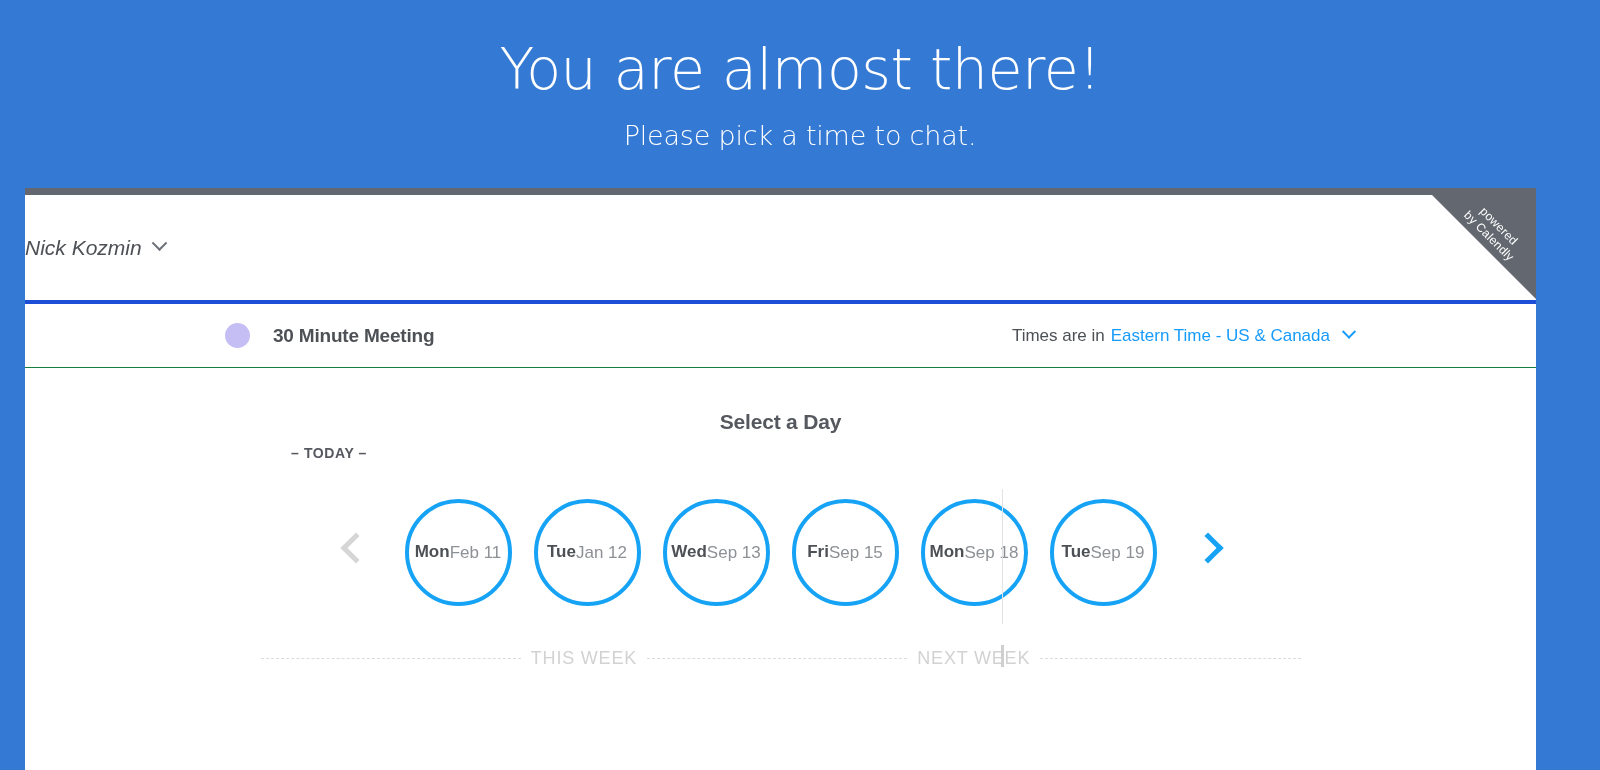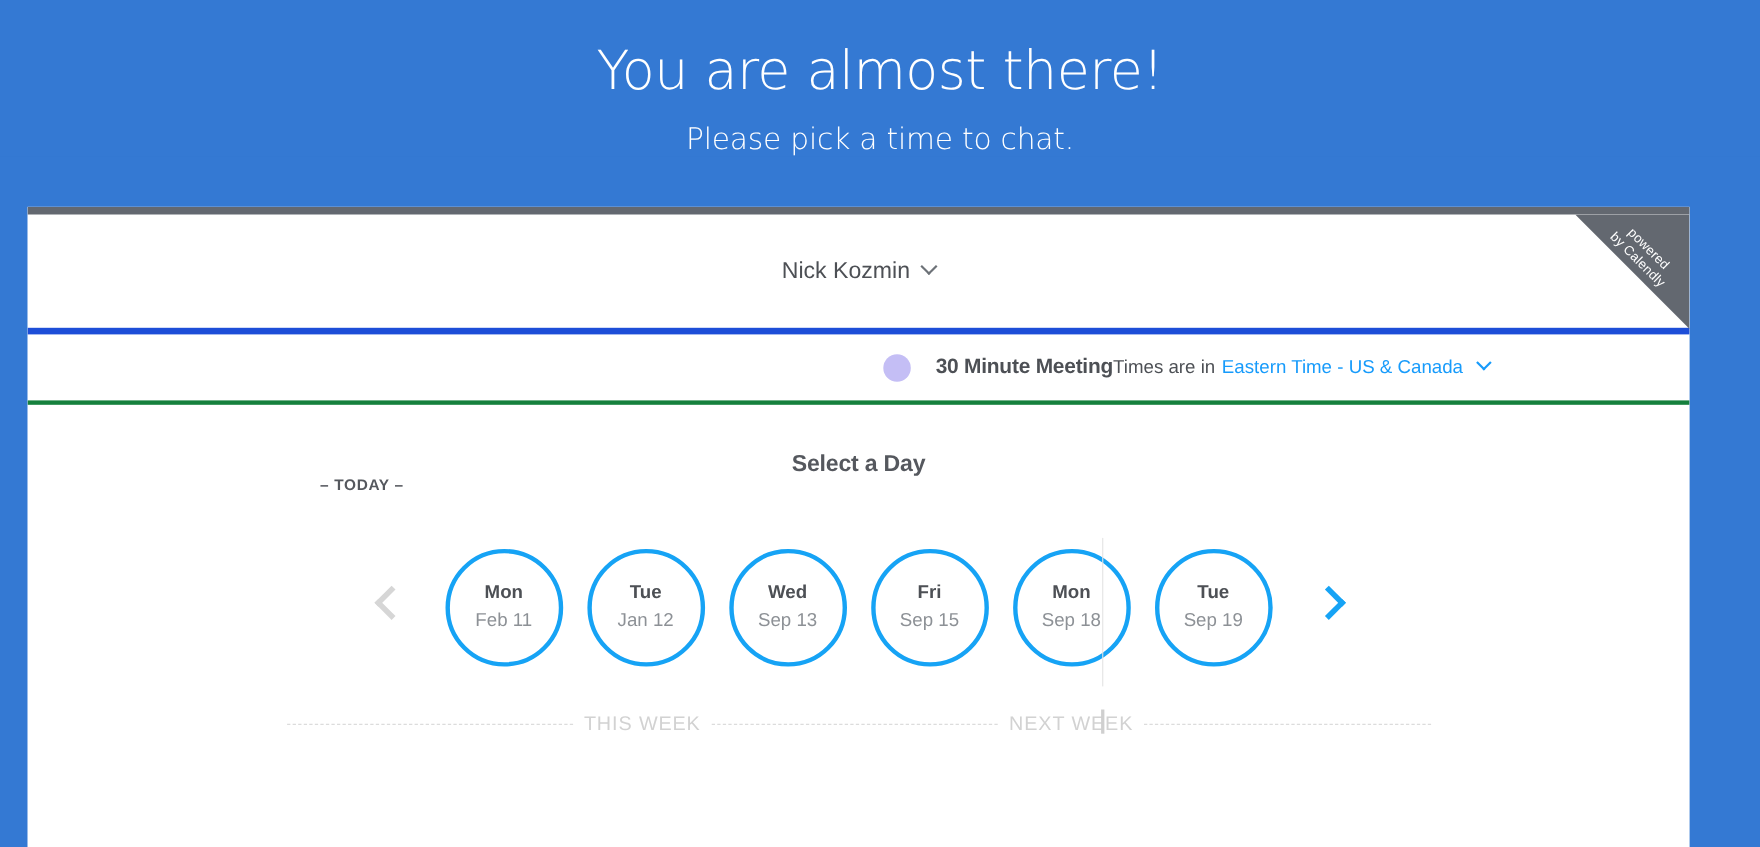--- a/index.html
+++ b/index.html
@@ -20,21 +20,21 @@
   .hero {
     width: 100%;
     padding-top: 38px;
     text-align: center;
     background: #3479D3;
   }
 
   .hero-title {
     font-family: "DejaVu Sans", sans-serif;
     font-weight: 300;
-    font-size: 49px;
+    font-size: 57px;
     line-height: 1.12;
     color: #ffffff;
     letter-spacing: -0.5px;
   }
 
   .hero-subtitle {
     font-family: "DejaVu Sans", sans-serif;
     font-weight: 300;
     font-size: 27px;
     color: #ffffff;
@@ -91,22 +91,23 @@
     text-align: center;
     font-family: "Liberation Sans", sans-serif;
     letter-spacing: 0.2px;
   }
 
   
   .owner-row {
     height: 109px;
     display: flex;
     align-items: center;
-    justify-content: center;
-    border-bottom: 6px solid #1d4ed8;
+    justify-content: flex-start;
+    border-bottom: 4px solid #1d4ed8;
+    font-style: italic;
   }
   .owner-name {
     font-size: 21px;
     color: #4d5055;
     font-family: "Liberation Sans", sans-serif;
   }
   .chev-sm {
     display: inline-block;
     margin-left: 12px;
     width: 11px;
@@ -114,23 +115,23 @@
     border-right: 2px solid #6d7278;
     border-bottom: 2px solid #6d7278;
     transform: rotate(45deg) translate(-3px, -3px);
   }
 
   
   .meeting-row {
     height: 64px;
     display: flex;
     align-items: center;
-    justify-content: flex-end;
+    justify-content: space-between;
     padding: 0 182px 0 200px;
-    border-bottom: 4px solid #15803d;
+    border-bottom: 1px solid #15803d;
   }
   .meeting-left {
     display: flex;
     align-items: center;
   }
   .meeting-dot {
     width: 25px;
     height: 25px;
     border-radius: 50%;
     background: #C4BEF5;
@@ -174,21 +175,21 @@
     text-align: center;
     font-size: 21px;
     font-weight: bold;
     color: #55585e;
     letter-spacing: -0.2px;
   }
 
   .today-label {
     position: absolute;
     left: 266px;
-    top: 64px;
+    top: 77px;
     font-size: 14px;
     font-weight: bold;
     color: #55585e;
     letter-spacing: 0.6px;
   }
 
   
   .days-strip {
     position: relative;
     margin-top: 43px;
@@ -220,21 +221,21 @@
   .nav-next { color: #16A3F5; margin-left: 10px; }
   .nav-next i { transform: rotate(-45deg); }
 
   .day-circle {
     width: 107px;
     height: 107px;
     border-radius: 50%;
     border: 4px solid #16A3F5;
     background: #ffffff;
     display: flex;
-    flex-direction: column;
+    flex-direction: row;
     align-items: center;
     justify-content: center;
     cursor: pointer;
     flex: 0 0 auto;
   }
   .day-dow {
     font-size: 17px;
     font-weight: bold;
     color: #4d5055;
     line-height: 1.25;

